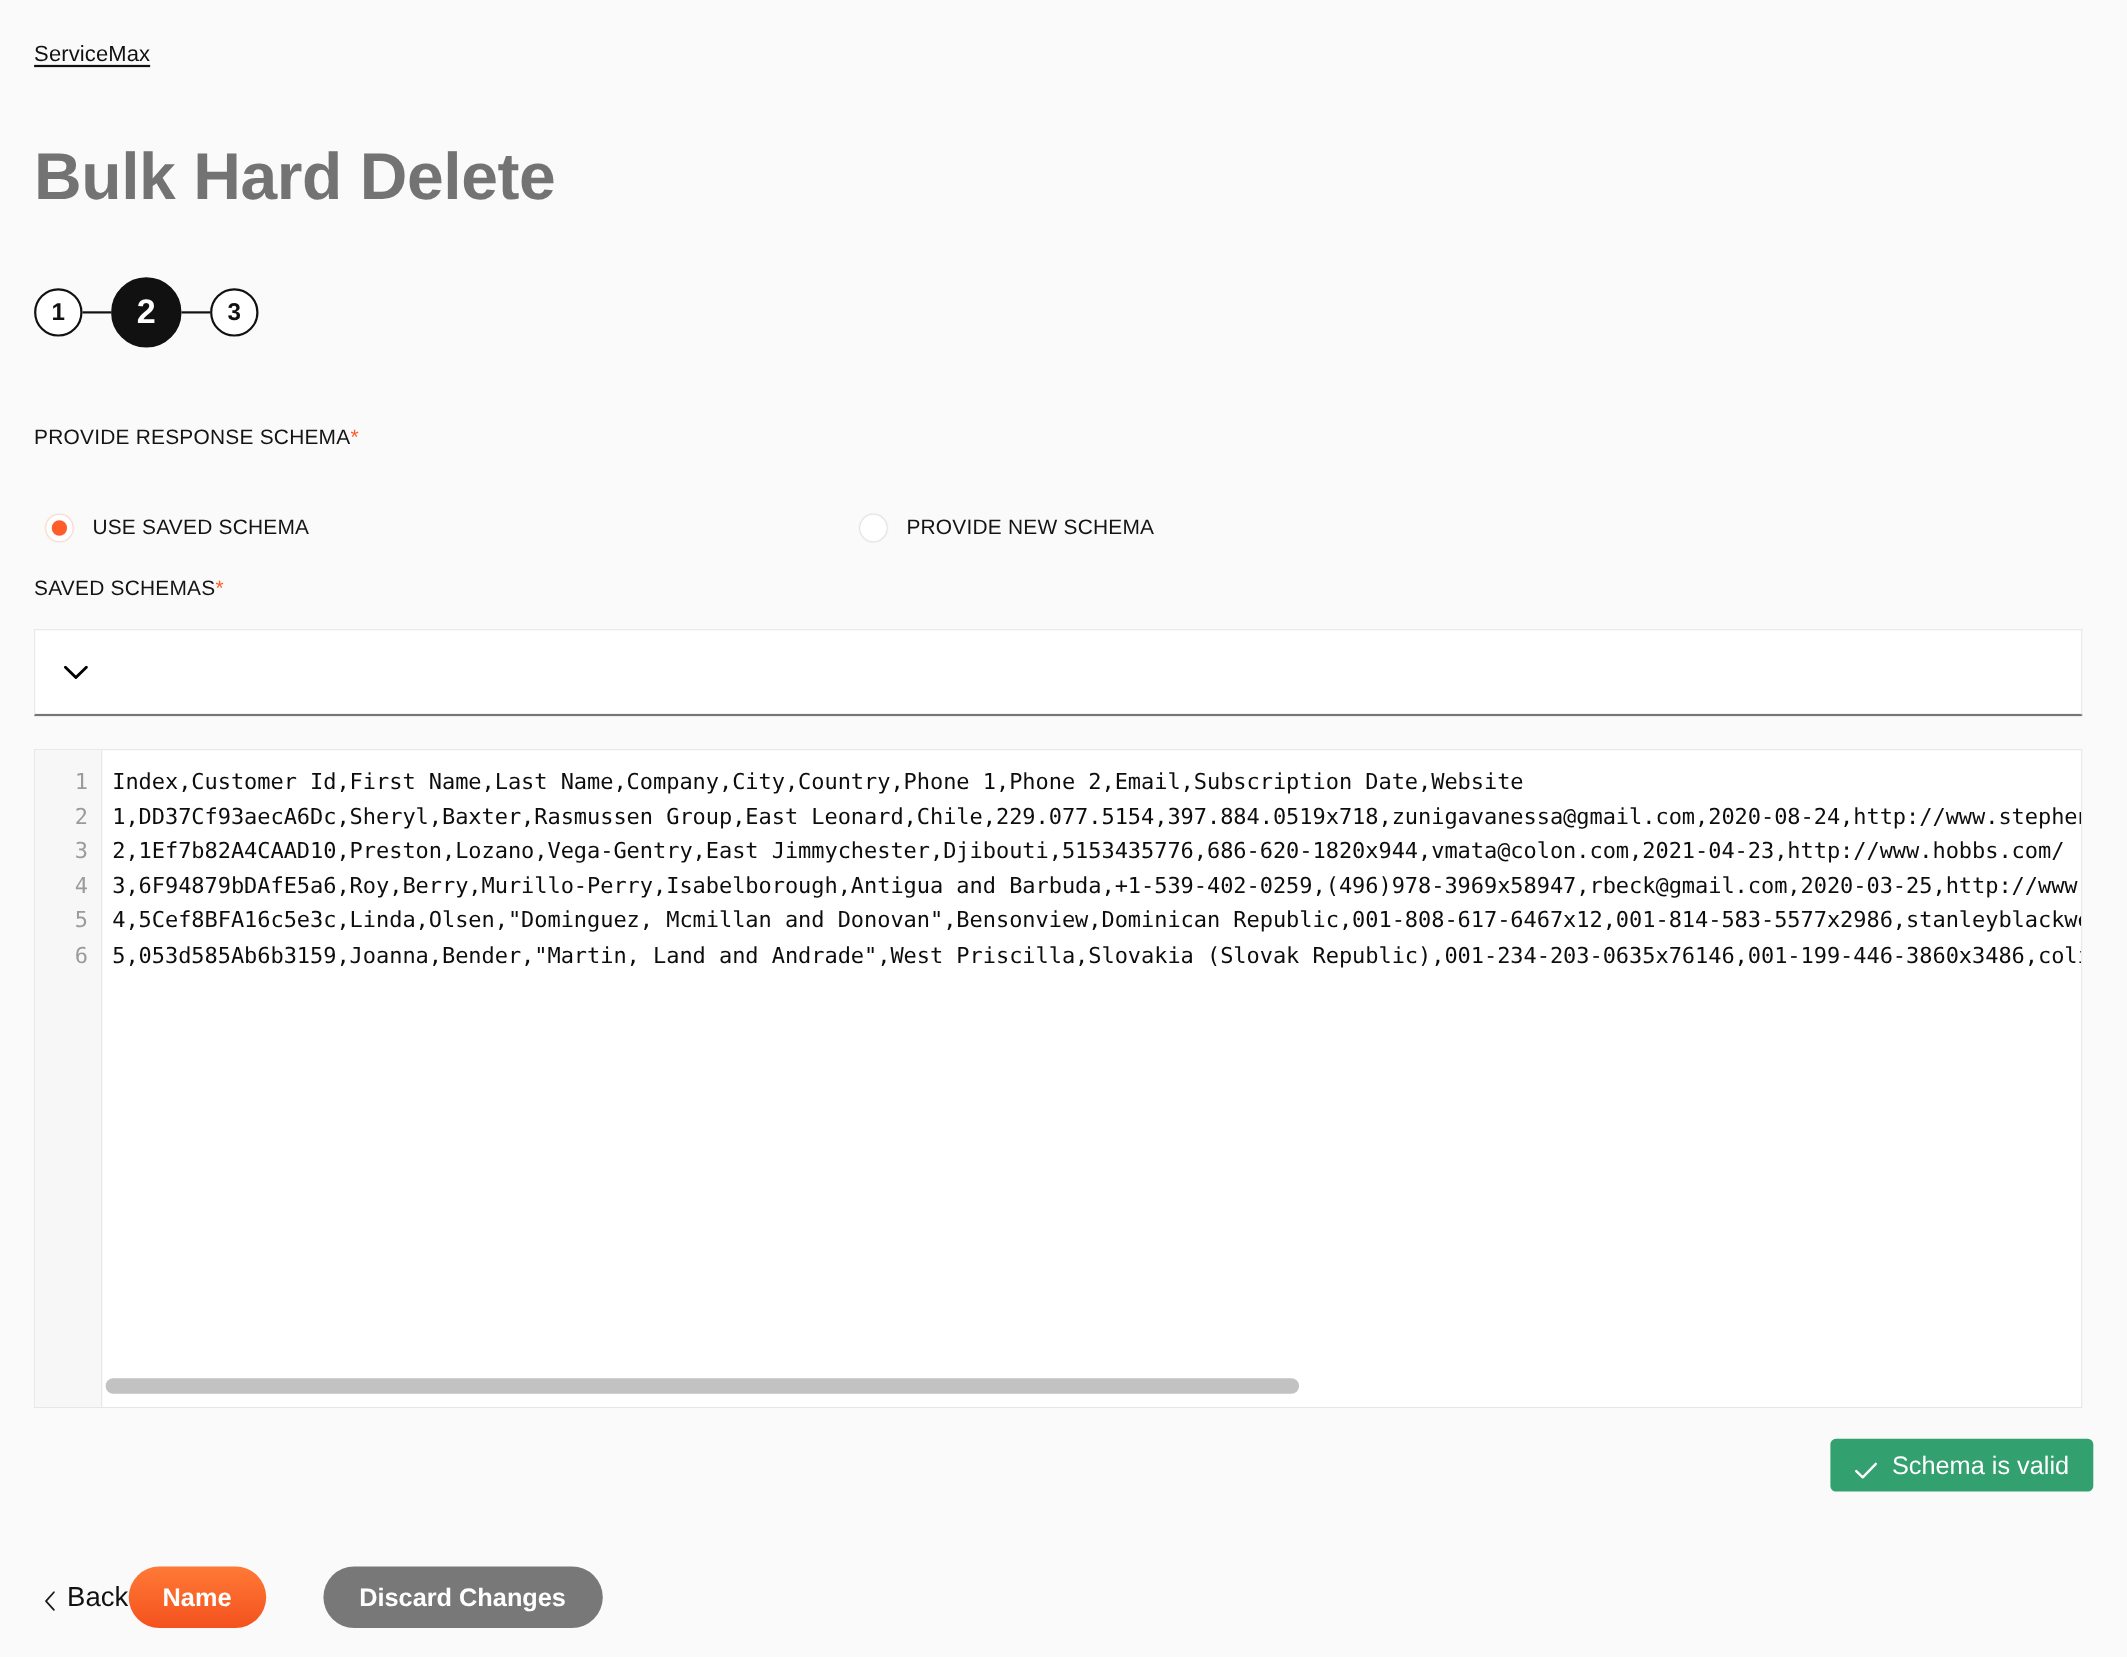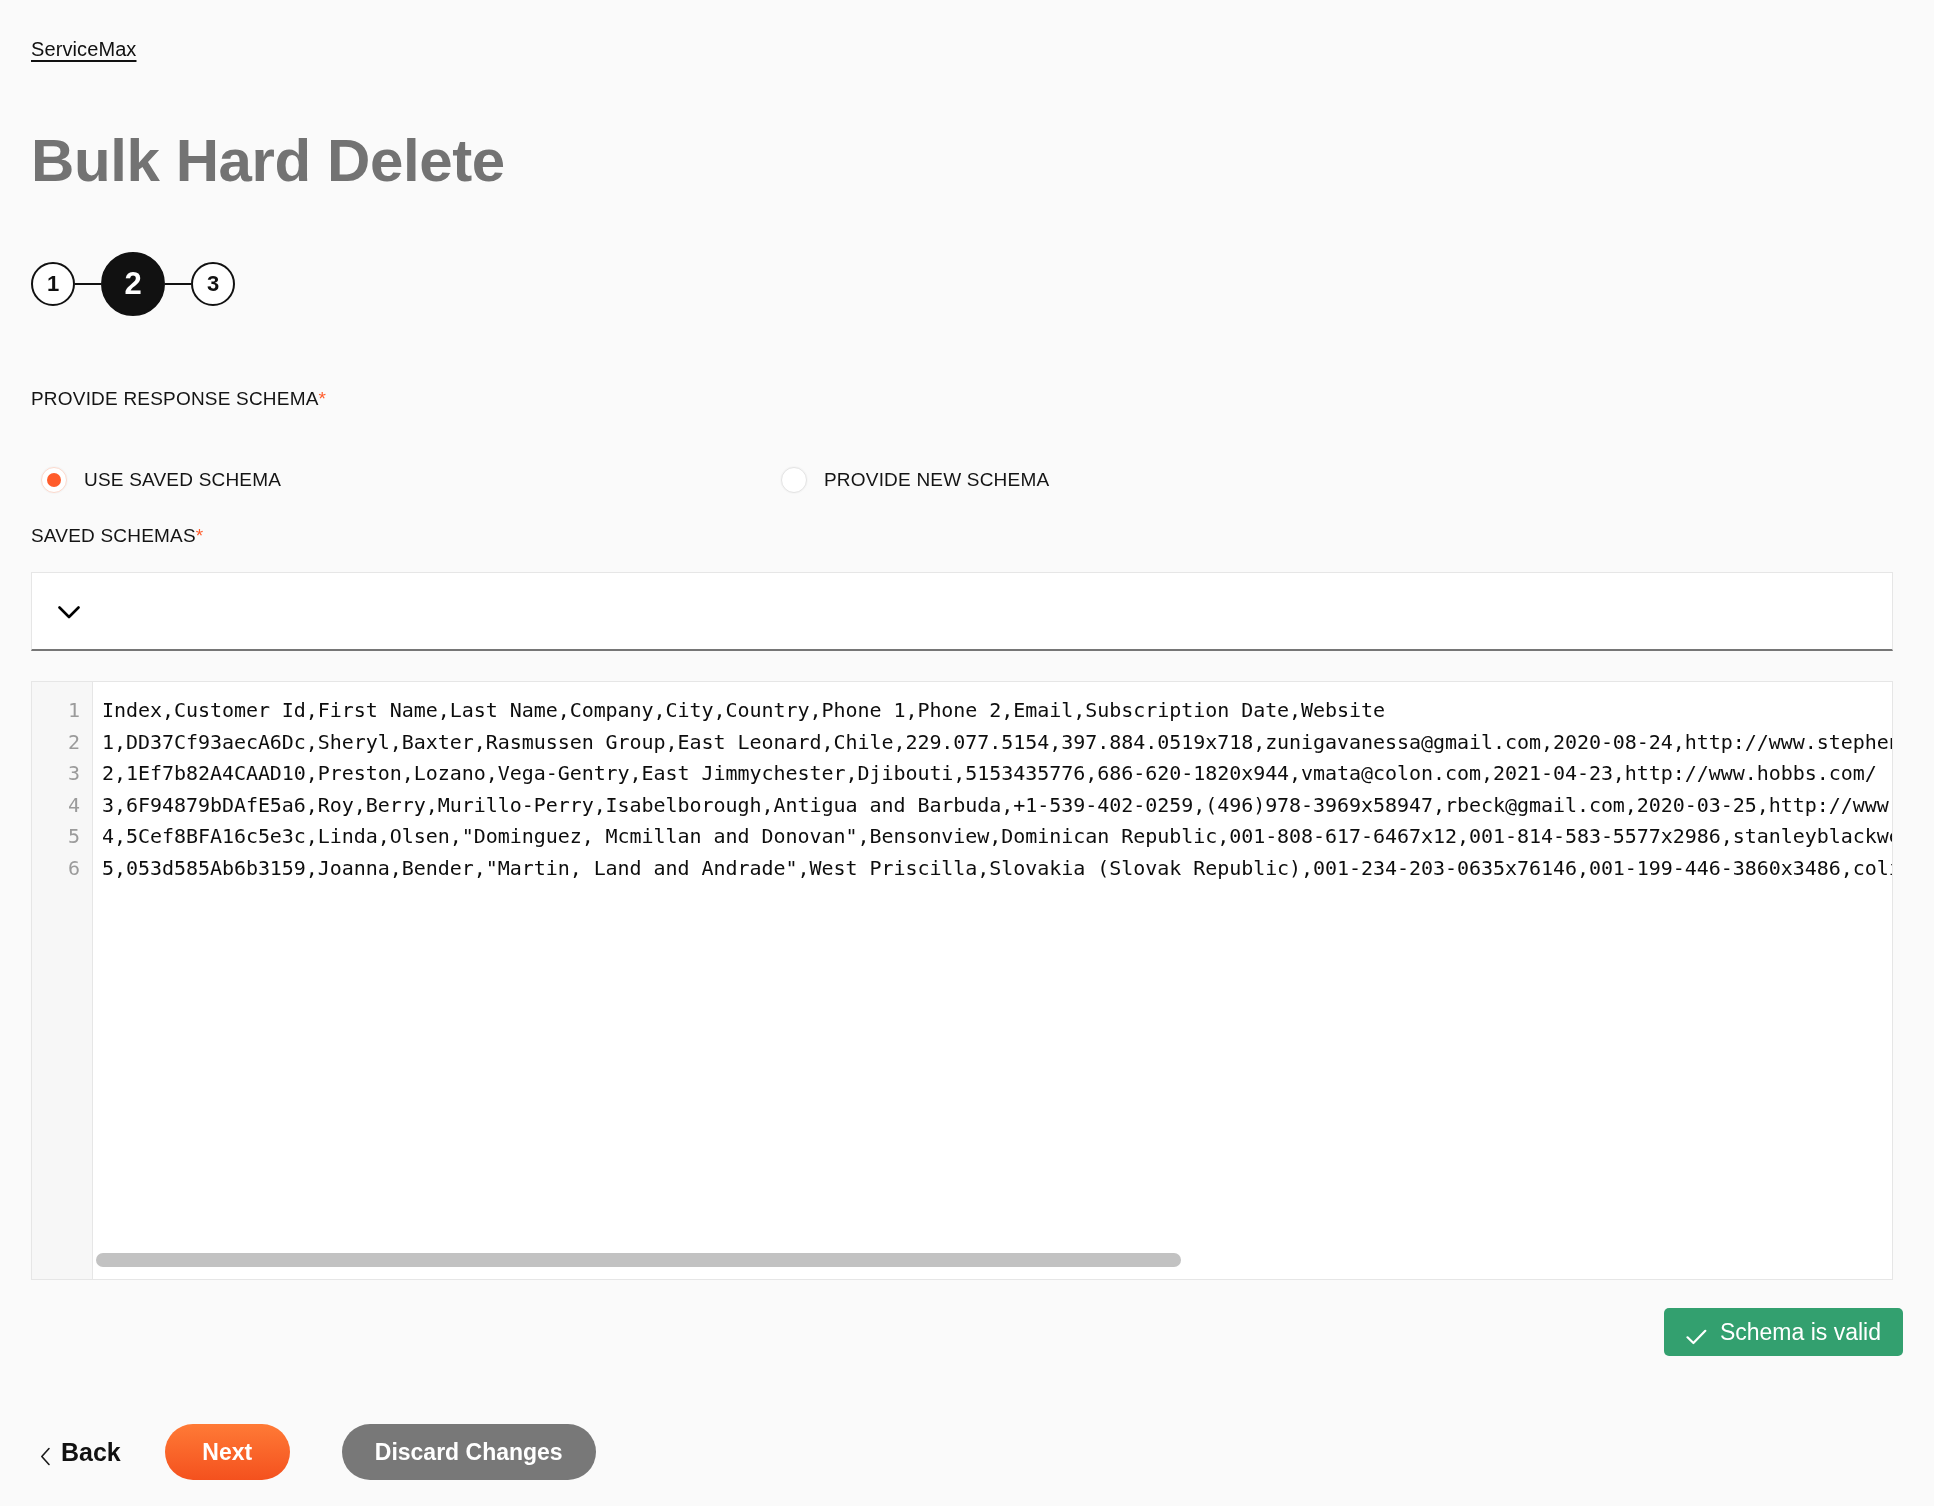--- a/index.html
+++ b/index.html
@@ -268,24 +268,23 @@
     top: 1419px;
     height: 66px;
     display: flex;
     align-items: center;
   }
   .back-btn {
     display: flex;
     align-items: center;
     gap: 10px;
     font-size: 25px;
-    font-weight: 700;
+    font-weight: 400;
     color: #111111;
     cursor: pointer;
-    margin-right: 44px;
     white-space: nowrap;
   }
   .back-chev {
     width: 11px;
     height: 19px;
     flex: 0 0 auto;
   }
   .btn {
     border: none;
     border-radius: 33px;
@@ -393,17 +392,17 @@
 
   <div class="footer">
     <div class="back-btn">
       <span class="back-chev">
         <svg viewBox="0 0 11 19" width="11" height="19" aria-hidden="true">
           <path d="M9 1.5 L1.8 9.5 L9 17.5" fill="none" stroke="#1a1a1a" stroke-width="1.6" stroke-linecap="round" stroke-linejoin="round"></path>
         </svg>
       </span>
       <span>Back</span>
     </div>
-    <button class="btn btn-next">Next</button>
+    <button class="btn btn-next">Name</button>
     <button class="btn btn-discard">Discard Changes</button>
   </div>
 
 </div>
 
 </body></html>

